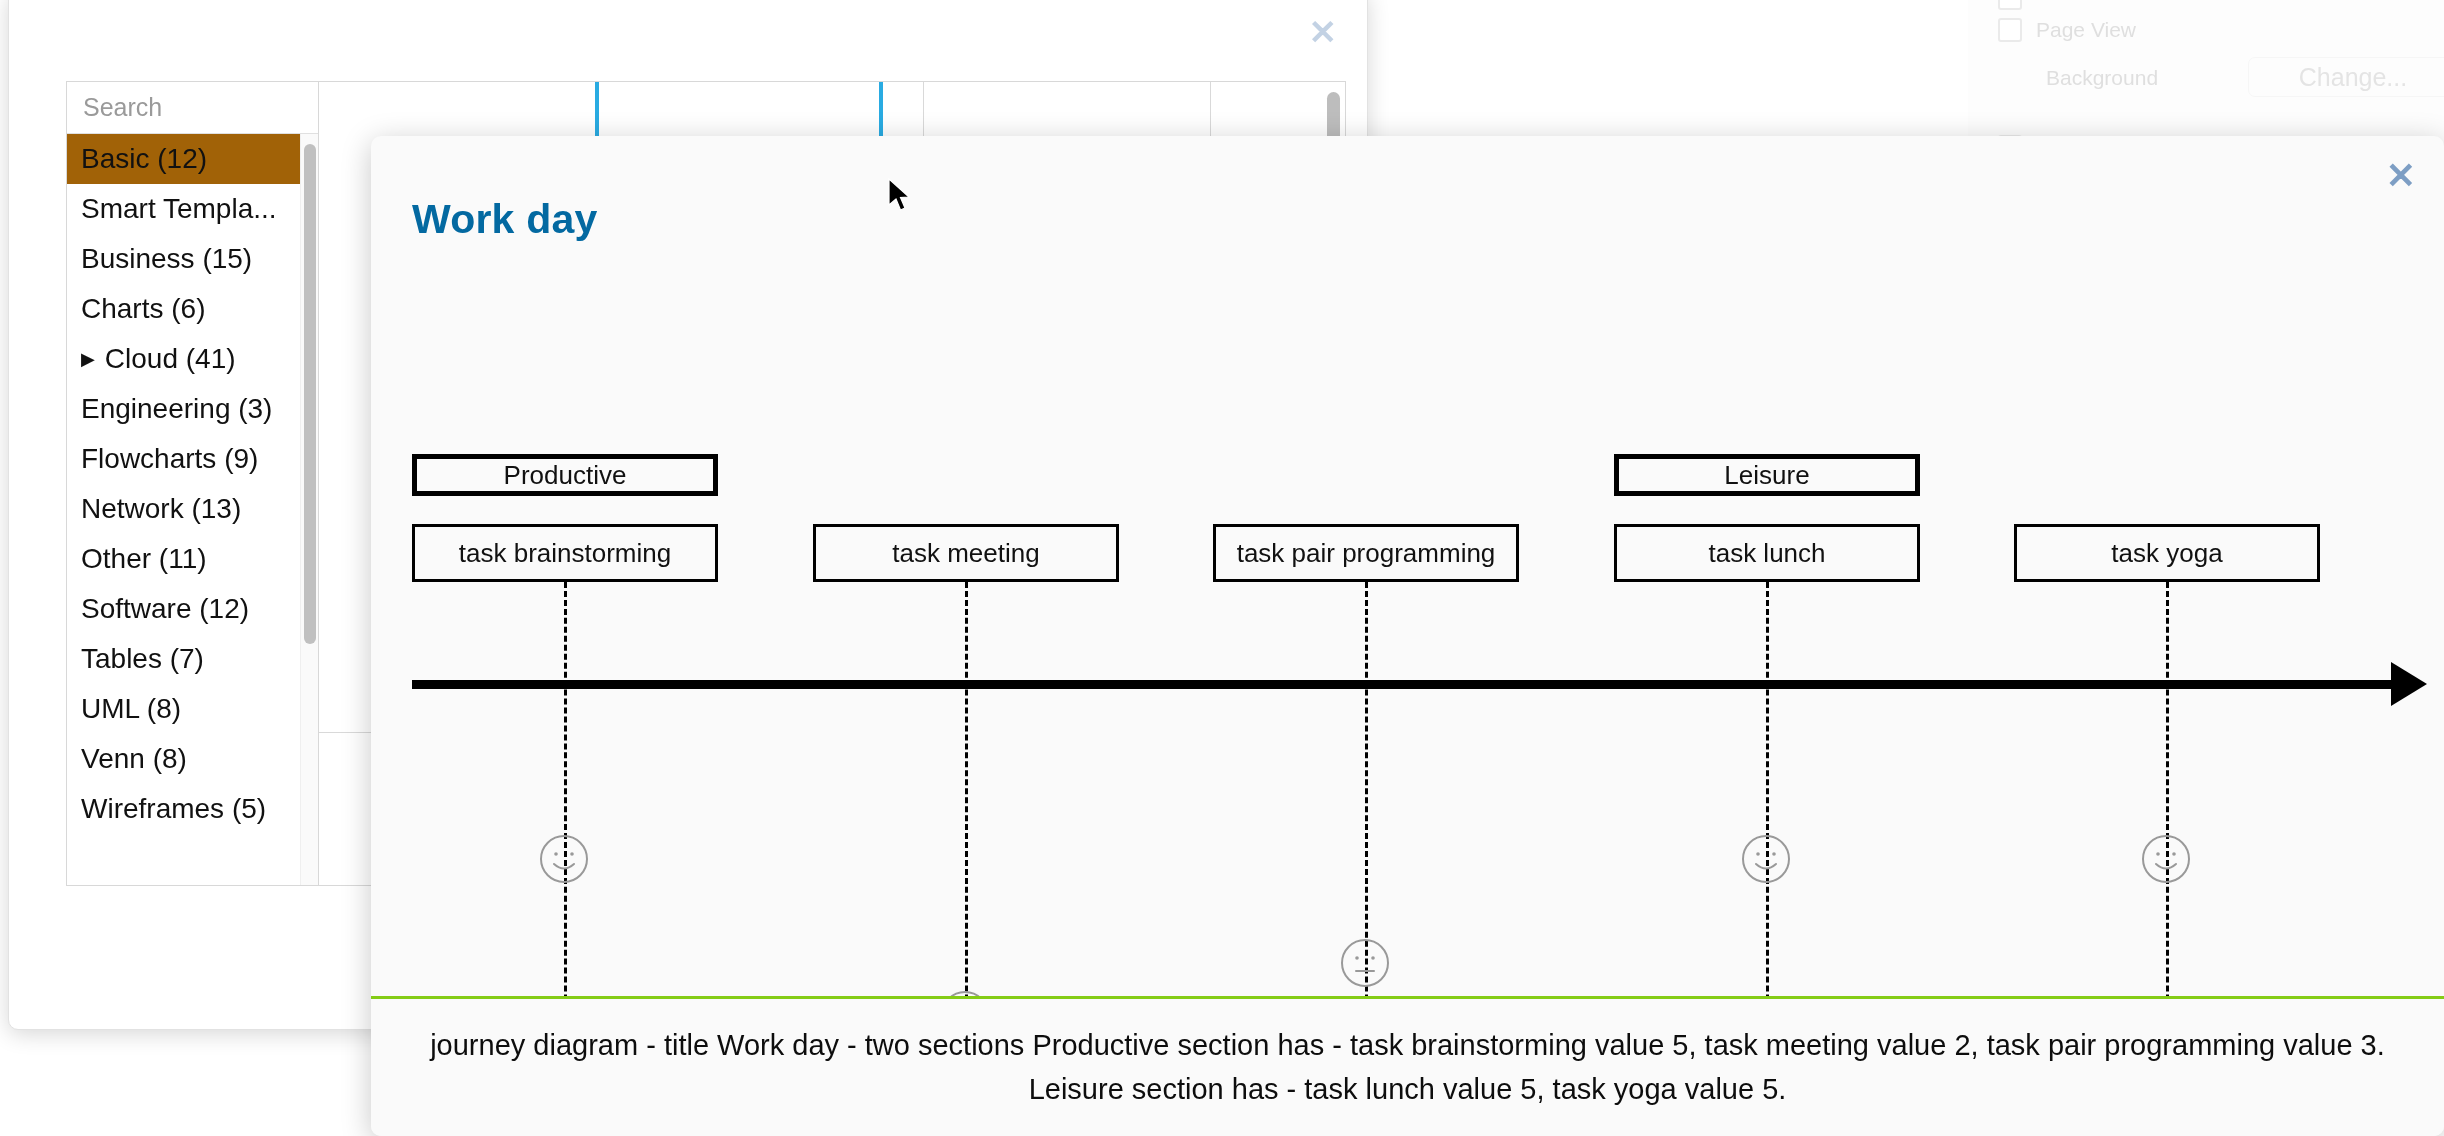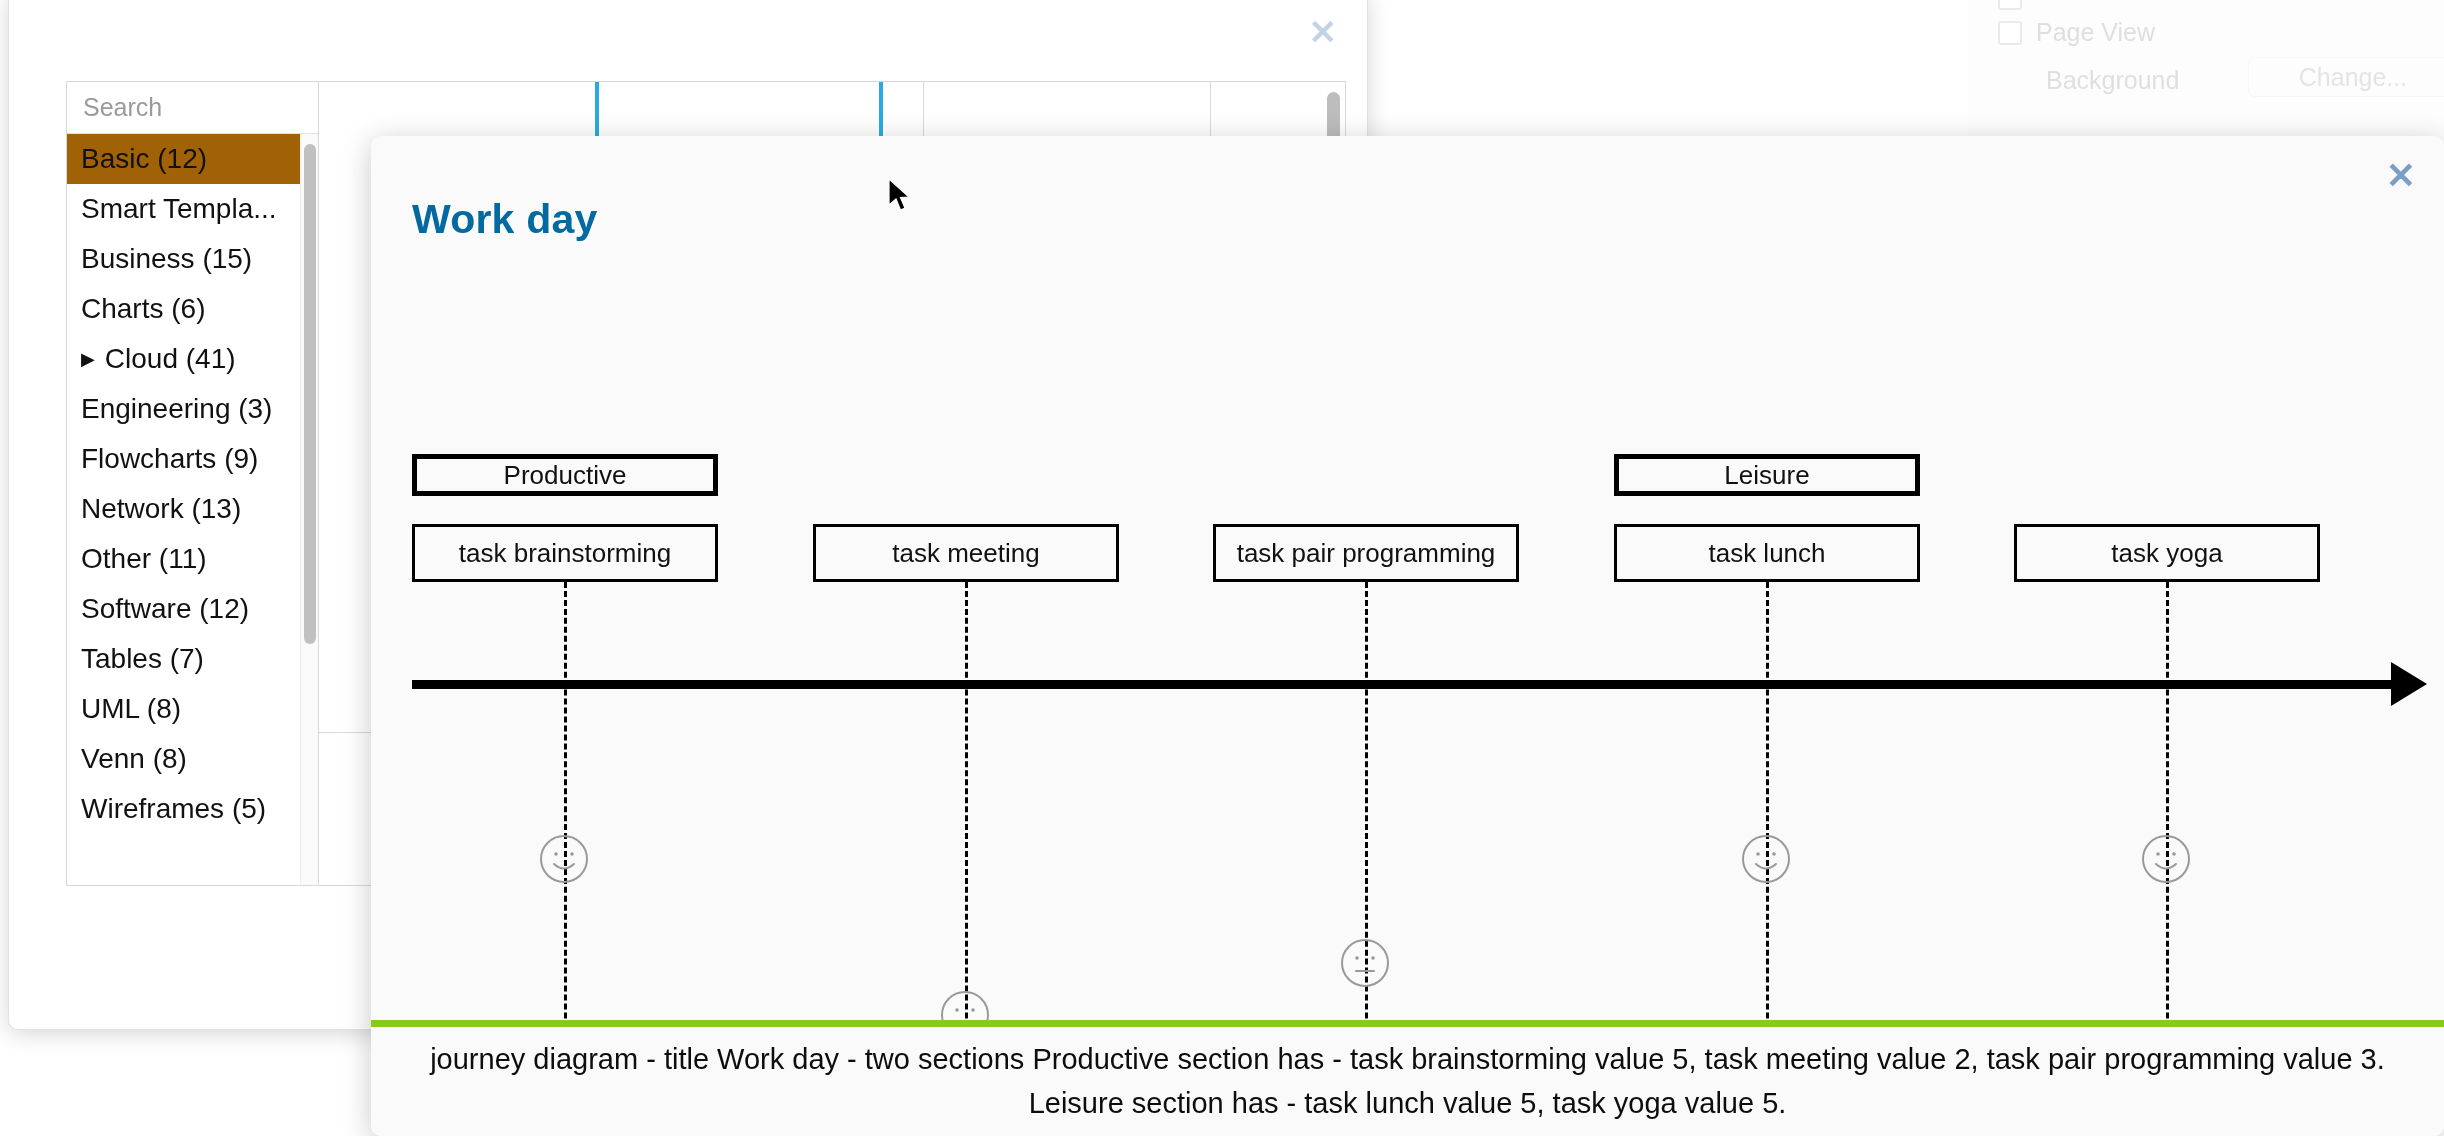--- a/index.html
+++ b/index.html
@@ -18,21 +18,21 @@
     position: absolute;
     left: 1968px; top: 0px;
     width: 476px; height: 150px;
     background: #fbfbfb;
     opacity: 0.45;
     padding: 0;
   }
   .setting-row {
     position: absolute;
     display: flex; align-items: center;
-    font-size: 25px; color: #b9b9b9;
+    font-size: 21px; color: #b9b9b9;
     white-space: nowrap;
   }
   .chk {
     width: 24px; height: 24px;
     border: 2px solid #d2d2d2;
     border-radius: 3px;
     background: #fff;
     margin-right: 14px;
     flex: none;
   }
@@ -194,23 +194,23 @@
     border-top: 22px solid transparent;
     border-bottom: 22px solid transparent;
     border-left: 36px solid #000;
   }
 
   .face { position: absolute; }
   .face svg { display: block; }
 
   .caption-bar {
     position: absolute; left: 0; right: 0; bottom: 0;
-    height: 116px;
+    height: 140px;
     background: #fafafa;
-    border-top: 7px solid #84cc16;
+    border-top: 3px solid #84cc16;
     display: flex; flex-direction: column;
     align-items: center; justify-content: center;
     font-size: 29px; color: #0d0d0d;
     line-height: 1.5;
     padding: 0 40px;
     text-align: center;
   }
 
   .cursor { position: absolute; left: 888px; top: 178px; width: 26px; height: 36px; }
 </style>

